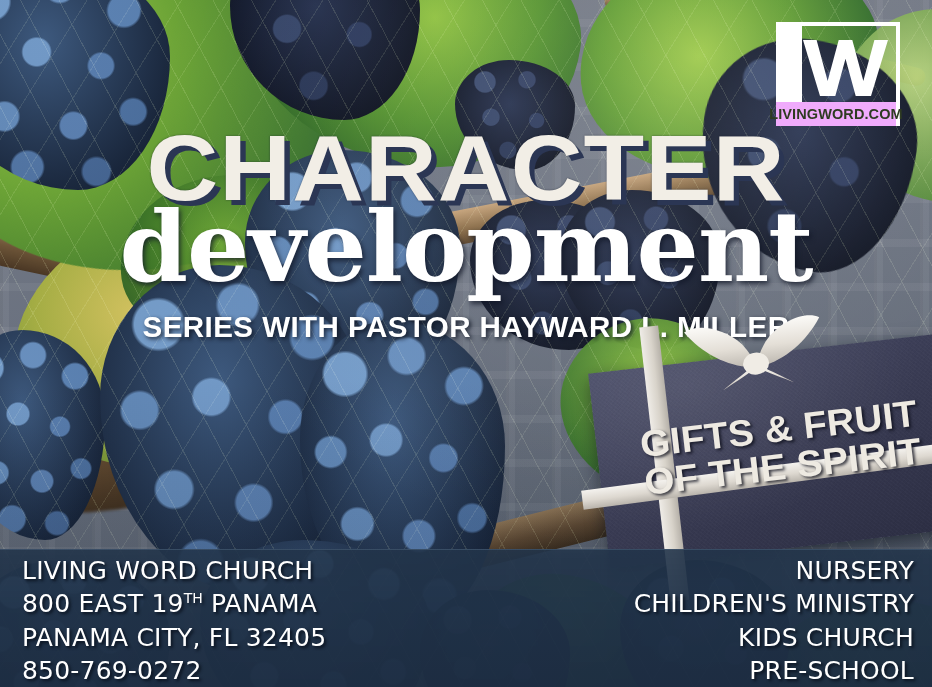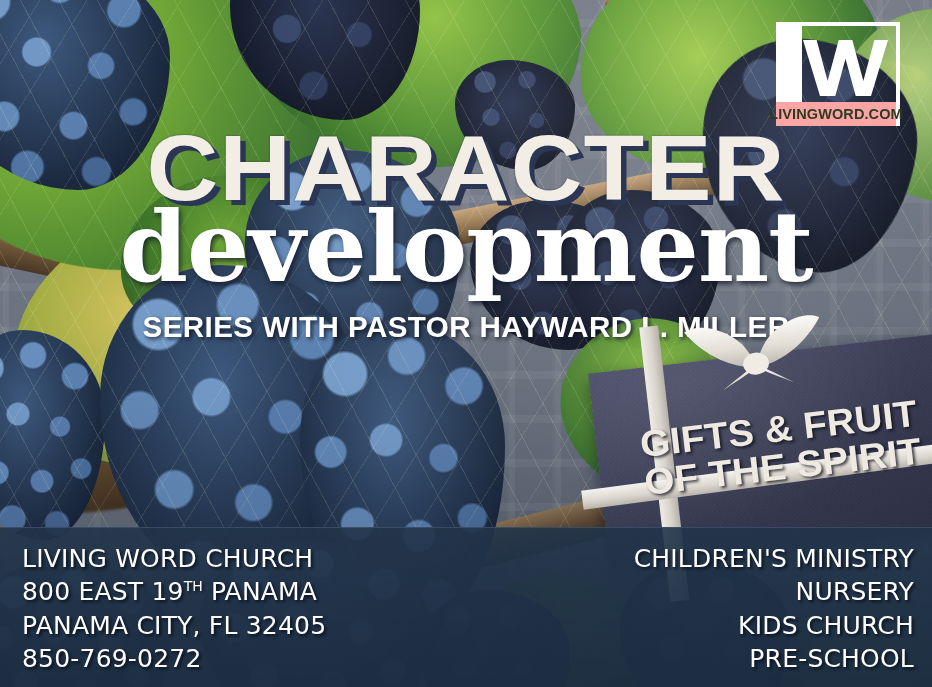--- a/index.html
+++ b/index.html
@@ -192,21 +192,21 @@
     position:absolute; left:0; top:0; bottom:0; width:26px;
     background:#ffffff;
   }
   .logo-w{
     position:absolute; left:27px; top:14px; right:8px; bottom:30px;
     display:flex; align-items:center; justify-content:center;
   }
   .logo-w svg{ width:100%; height:100%; display:block; }
   .logo-band{
     position:absolute; left:0; right:0; bottom:0; height:24px;
-    background:#fca5a5;
+    background:#f0abfc;
     display:flex; align-items:center; justify-content:center;
   }
   .logo-band span{
     font-family:"Liberation Sans", sans-serif;
     font-weight:700; font-size:14.5px; letter-spacing:.1px;
     color:#2e3b21; white-space:nowrap;
   }
 
   
   .title-block{ position:absolute; left:0; top:0; width:932px; }
@@ -299,25 +299,25 @@
     line-height:1.02;
     letter-spacing:.2px;
     color:#eeeae2;
     text-shadow:2px 2px 3px rgba(12,14,26,.75);
     transform:scaleX(1.04);
   }
   .gift-text span{ display:block; white-space:nowrap; }
 
   
   .footer{
-    position:absolute; left:0; right:0; bottom:0; height:160px;
+    position:absolute; left:0; right:0; bottom:0; height:138px;
     background:
       linear-gradient(180deg, rgba(34,52,74,.90) 0%, rgba(32,50,72,.94) 40%, rgba(29,45,66,.96) 100%);
     border-top:1px solid rgba(120,150,180,.30);
-    display:flex; align-items:flex-start; justify-content:space-between;
+    display:flex; align-items:flex-end; justify-content:space-between;
     padding:14px 18px 0 22px;
   }
   .footer-col{
     font-family:"DejaVu Sans","Liberation Sans", sans-serif;
     font-weight:400;
     font-size:25px;
     line-height:1.33;
     color:#ffffff;
     letter-spacing:.2px;
     text-shadow:2px 2px 3px rgba(8,14,26,.9);
@@ -427,21 +427,21 @@
   <div class="footer">
 
     <div class="footer-col left">
       <div>LIVING WORD CHURCH</div>
       <div class="ord-line"><span>800 EAST 19</span><sup>TH</sup><span> PANAMA</span></div>
       <div>PANAMA CITY, FL 32405</div>
       <div>850-769-0272</div>
     </div>
 
     <div class="footer-col right">
+      <div>NURSERY</div>
       <div>CHILDREN'S MINISTRY</div>
-      <div>NURSERY</div>
       <div>KIDS CHURCH</div>
       <div>PRE-SCHOOL</div>
     </div>
 
   </div>
 
 </div>
 
 </body></html>

